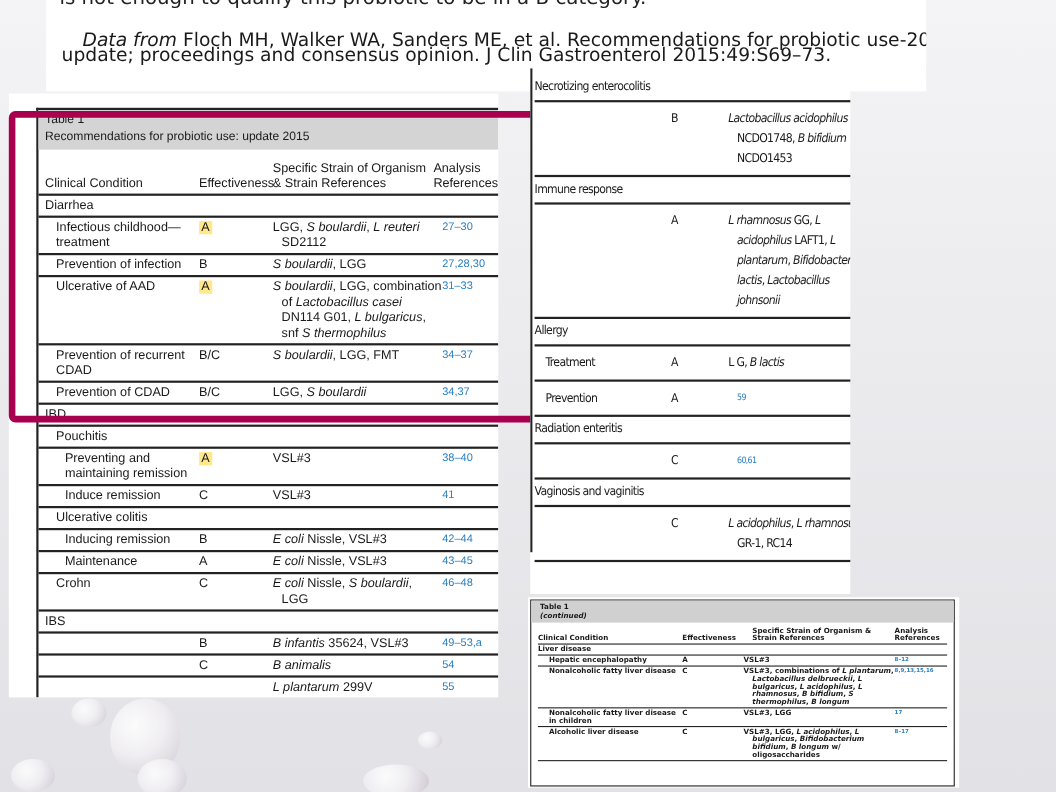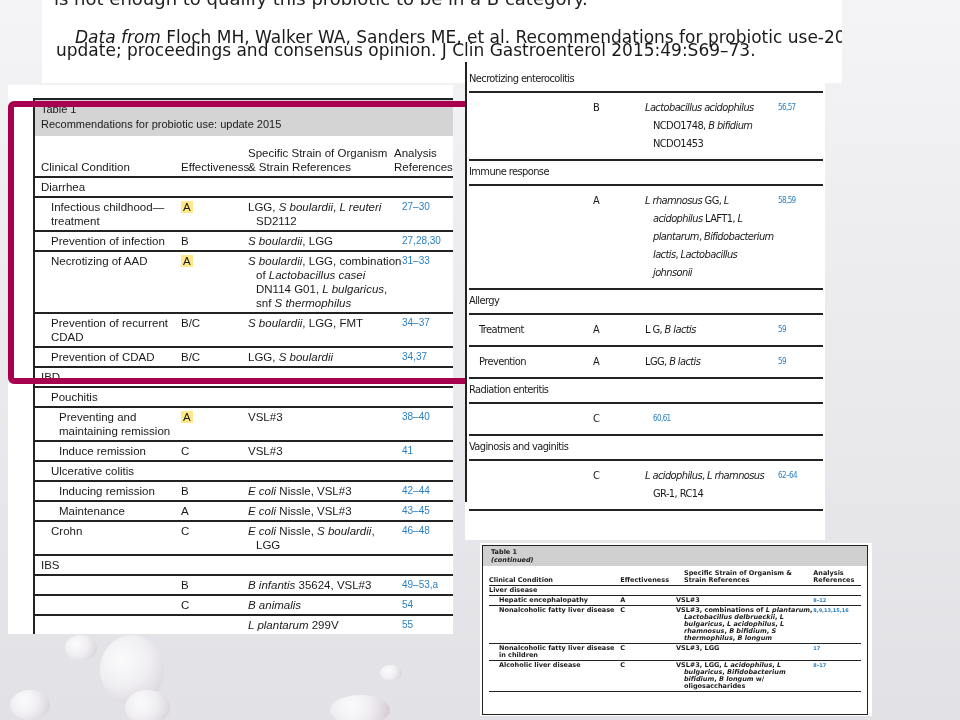--- a/index.html
+++ b/index.html
@@ -38,21 +38,21 @@
   .ind1 { padding-left: 16px !important; }
   .ind2 { padding-left: 24px !important; }
   .hang { padding-left: 8px; text-indent: -8px; }
   .hl { background: #ffe88a; padding: 0 2px; }
   i { font-style: italic; }
 
   .magenta-box { position: absolute; left: 8px; top: 101px; width: 469px; height: 271px;
     border: 6px solid #a6004f; border-radius: 6px; box-sizing: content-box; }
 
   
-  .right-panel { position: absolute; left: 465px; top: 62px; width: 360px; height: 478px; background: #fff; overflow: hidden; }
+  .right-panel { position: absolute; left: 482px; top: 62px; width: 291px; height: 478px; background: #fff; overflow: hidden; }
   .right-panel .vline { position: absolute; left: 0px; top: 0px; height: 440px; width: 2px; background: #222; }
   .rtable { position: absolute; left: 4px; top: 6px; width: 354px; font-family: "DejaVu Sans Condensed", "DejaVu Sans", sans-serif; font-size: 11px; color: #1a1a1a; letter-spacing: -0.6px; }
   .rrow { display: flex; border-bottom: 2px solid #222; }
   .rrow .c1 { width: 124px; box-sizing: border-box; padding-left: 2px; }
   .rrow .c2 { width: 60px; }
   .rrow .c3 { width: 125px; }
   .rrow .c4 { width: 40px; font-size: 8px; color: #2a7fc1; }
   .rrow .cell { line-height: 18px; padding: 6px 0 6px 0; }
   .rrow.section .cell { padding: 2px 0 3px 0; }
   .rrow .c1.ind { padding-left: 10px; }
@@ -111,21 +111,21 @@
           <div class="cell c3 hang">LGG, <i>S boulardii</i>, <i>L reuteri</i> SD2112</div>
           <div class="cell c4">27–30</div>
         </div>
         <div class="lrow">
           <div class="cell c1 ind1">Prevention of infection</div>
           <div class="cell c2"><span>B</span></div>
           <div class="cell c3 hang"><i>S boulardii</i>, LGG</div>
           <div class="cell c4">27,28,30</div>
         </div>
         <div class="lrow">
-          <div class="cell c1 ind1">Necrotizing of AAD</div>
+          <div class="cell c1 ind1">Ulcerative of AAD</div>
           <div class="cell c2"><span class="hl">A</span></div>
           <div class="cell c3 hang"><i>S boulardii</i>, LGG, combination of <i>Lactobacillus casei</i> DN114 G01, <i>L bulgaricus</i>, snf <i>S thermophilus</i></div>
           <div class="cell c4">31–33</div>
         </div>
         <div class="lrow">
           <div class="cell c1 ind1">Prevention of recurrent CDAD</div>
           <div class="cell c2"><span>B/C</span></div>
           <div class="cell c3 hang"><i>S boulardii</i>, LGG, FMT</div>
           <div class="cell c4">34–37</div>
         </div>
@@ -227,21 +227,20 @@
       </div>
       <div class="rrow">
         <div class="cell c1 ind">Treatment</div>
         <div class="cell c2"><span>A</span></div>
         <div class="cell c3 hang">L G, <i>B lactis</i></div>
         <div class="cell c4">59</div>
       </div>
       <div class="rrow">
         <div class="cell c1 ind">Prevention</div>
         <div class="cell c2"><span>A</span></div>
-        <div class="cell c3 hang">LGG, <i>B lactis</i></div>
         <div class="cell c4">59</div>
       </div>
       <div class="rrow section">
         <div class="cell c1">Radiation enteritis</div>
       </div>
       <div class="rrow">
         <div class="cell c1 ind"></div>
         <div class="cell c2"><span>C</span></div>
         <div class="cell c4">60,61</div>
       </div>

